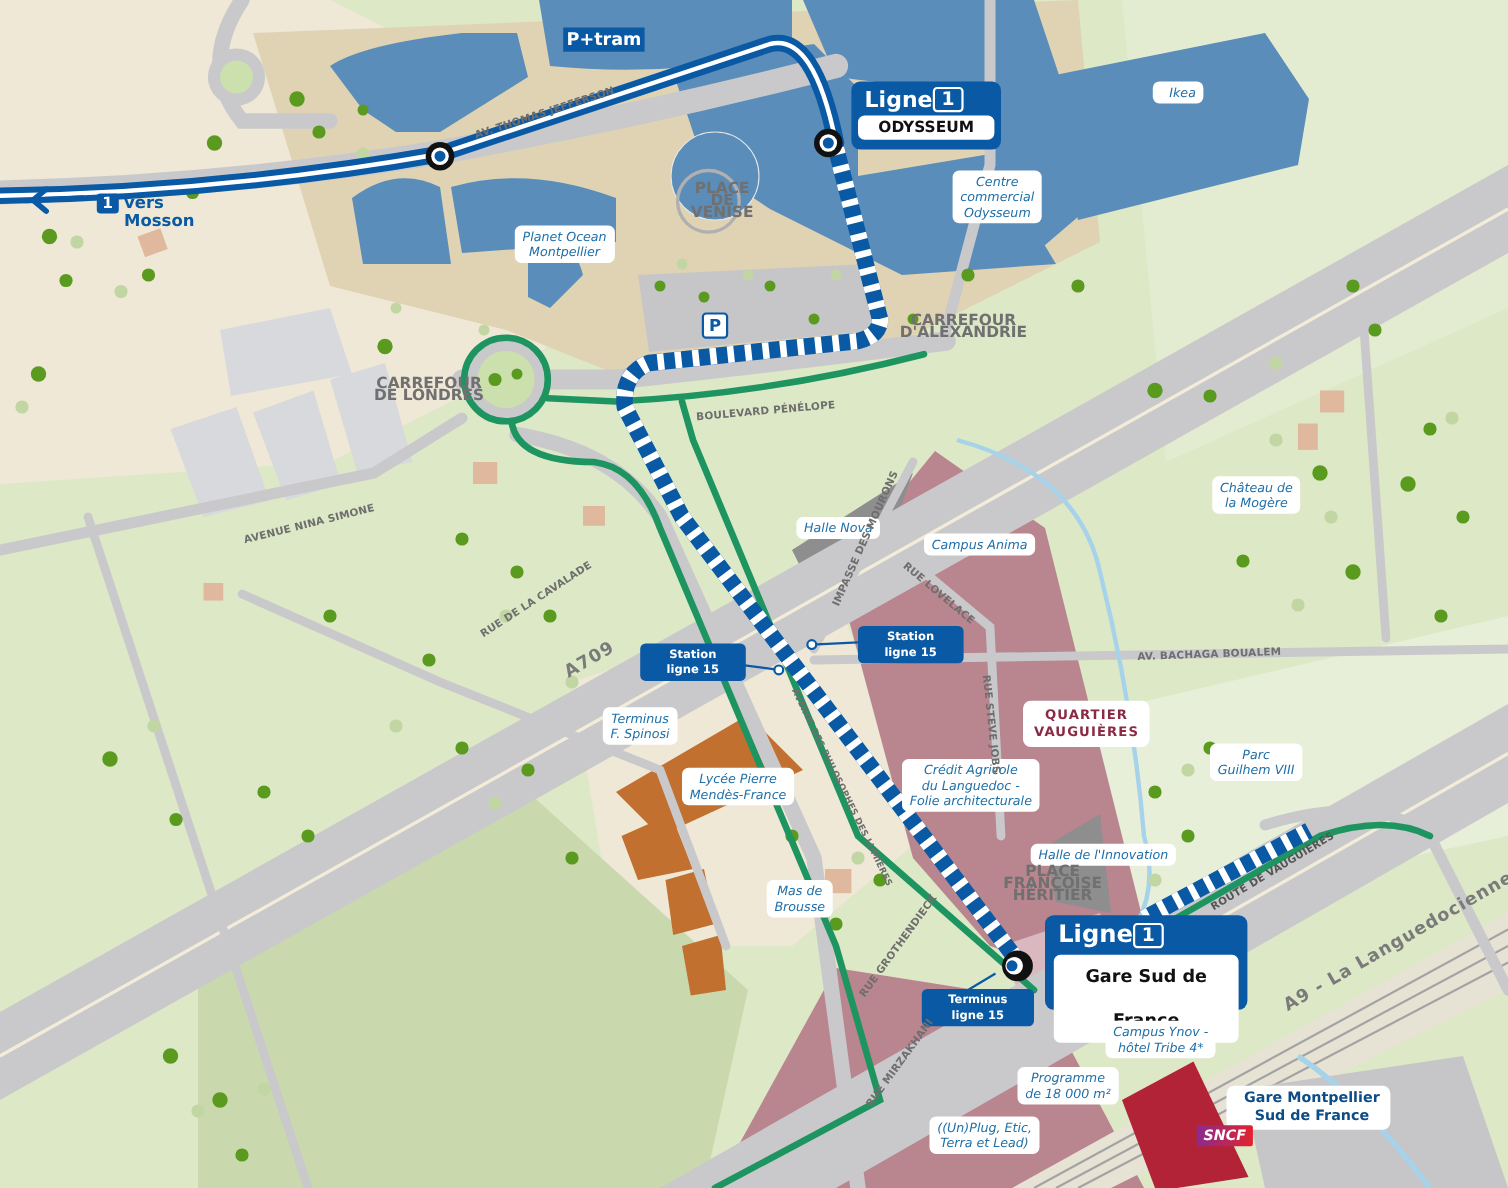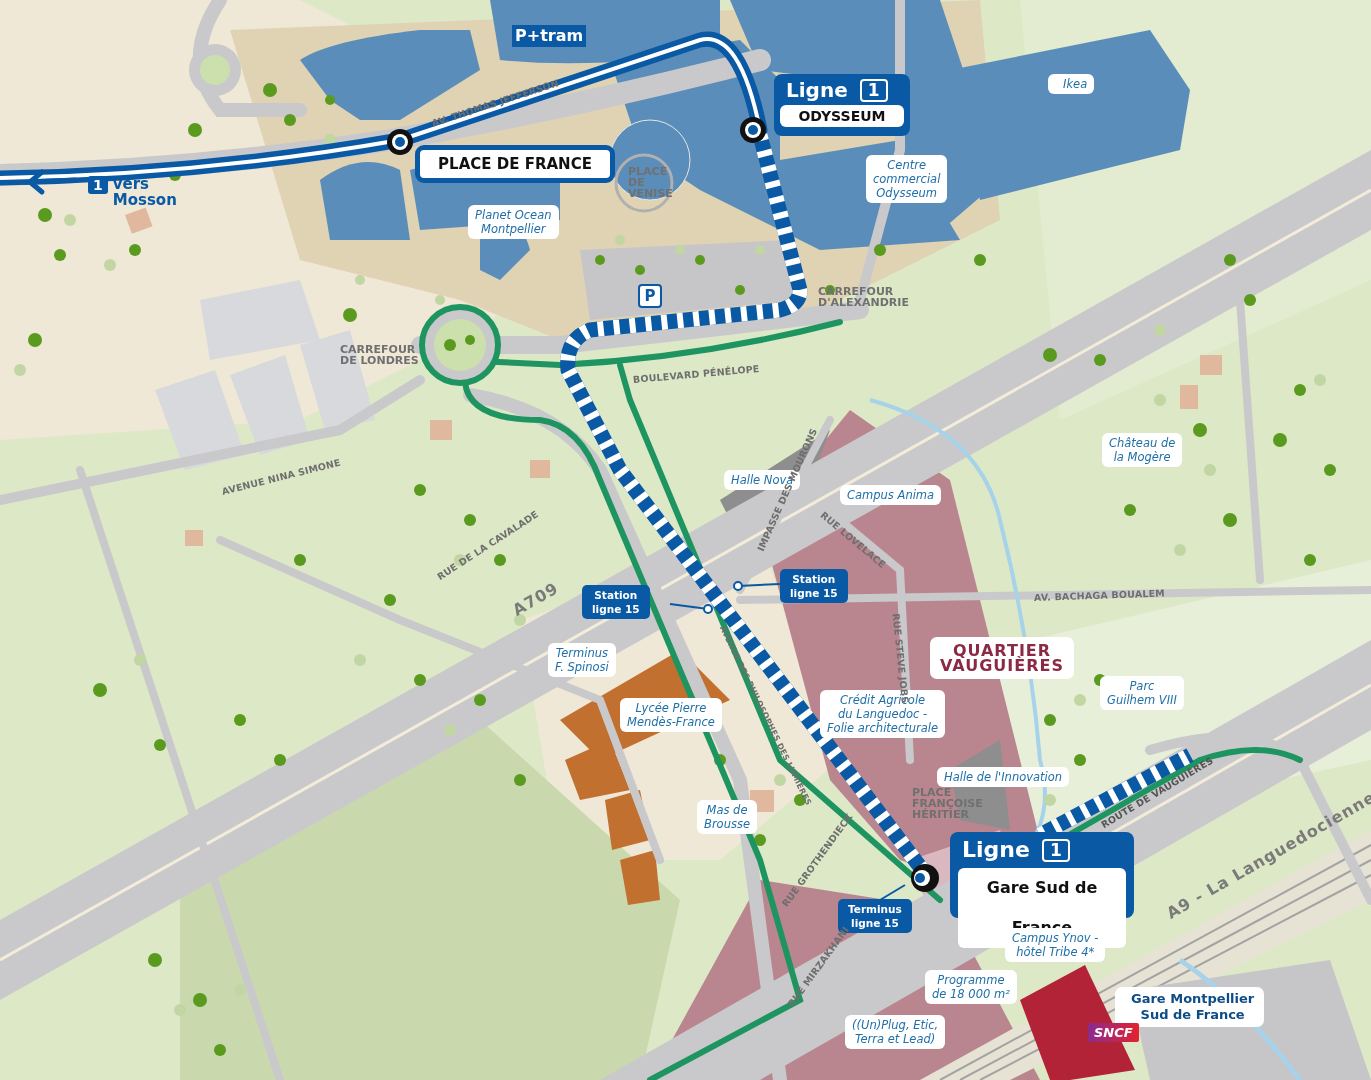--- a/index.html
+++ b/index.html
@@ -2,28 +2,28 @@
 <html><head>
 <meta charset="utf-8">
 <style>
   html, body { margin:0; padding:0; }
   body { width:1371px; height:1080px; overflow:hidden; background:#dde8c6; font-family:"Liberation Sans", sans-serif; }
   #map { position:relative; width:1371px; height:1080px; overflow:hidden; }
   svg.base { position:absolute; left:0; top:0; }
   .lbl { position:absolute; background:#fff; border-radius:6px; color:#1f6fa8; font-style:italic; font-family:"DejaVu Sans", sans-serif; font-size:11.5px; line-height:14px; text-align:center; padding:3px 7px; white-space:nowrap; }
   .street { position:absolute; color:#6e6e6e; font-family:"DejaVu Sans", sans-serif; font-weight:bold; font-size:9.5px; letter-spacing:0.2px; white-space:nowrap; transform-origin:left center; }
   .street.big { font-size:16px; color:#7a7a7a; letter-spacing:1px; }
-  .place { position:absolute; color:#707070; font-family:"DejaVu Sans", sans-serif; font-weight:bold; font-size:11px; line-height:11px; text-align:left; white-space:nowrap; }
+  .place { position:absolute; color:#707070; font-family:"DejaVu Sans", sans-serif; font-weight:bold; font-size:14px; line-height:11px; text-align:center; white-space:nowrap; }
   .stop-name { position:absolute; background:#fff; border:5px solid #0a59a4; border-radius:9px; font-family:"DejaVu Sans", sans-serif; font-weight:bold; color:#111; text-align:center; white-space:nowrap; }
   .ligne-box { position:absolute; background:#0a59a4; border-radius:8px; color:#fff; font-family:"DejaVu Sans", sans-serif; font-weight:bold; }
-  .ligne-box .row { display:flex; align-items:center; gap:12px; }
+  .ligne-box .row { display:flex; align-items:center; gap:0; }
   .ligne-box .num { display:inline-block; border:2px solid #fff; border-radius:4px; text-align:center; font-size:17px; line-height:19px; }
   .ligne-box .name { background:#fff; color:#111; border-radius:6px; text-align:center; }
-  .blue-tag { position:absolute; background:#0a59a4; color:#fff; border-radius:5px; font-family:"DejaVu Sans", sans-serif; font-weight:bold; font-size:10.5px; line-height:14px; text-align:center; padding:3px 10px; white-space:nowrap; }
-  .quartier { position:absolute; background:#fff; border-radius:7px; color:#8a2a45; font-family:"DejaVu Sans", sans-serif; font-weight:bold; font-size:16px; letter-spacing:1px; line-height:15px; text-align:center; padding:6px 10px; }
+  .blue-tag { position:absolute; background:#0a59a4; color:#fff; border-radius:5px; font-family:"DejaVu Sans", sans-serif; font-weight:bold; font-size:10.5px; line-height:14px; text-align:center; padding:3px 24px; white-space:nowrap; }
+  .quartier { position:absolute; background:#fff; border-radius:7px; color:#8a2a45; font-family:"DejaVu Sans", sans-serif; font-weight:bold; font-size:12px; letter-spacing:1px; line-height:15px; text-align:center; padding:6px 10px; }
   .gare-label { position:absolute; background:#fff; border-radius:7px; color:#0d4c86; font-family:"DejaVu Sans", sans-serif; font-weight:bold; font-size:13px; line-height:16px; text-align:center; padding:4px 10px; }
   .ptram { position:absolute; background:#0a59a4; color:#fff; font-family:"DejaVu Sans", sans-serif; font-weight:bold; font-size:16px; padding:0 3px; line-height:22px; }
   .parking { position:absolute; width:20px; height:20px; border:2px solid #0a59a4; background:#fff; color:#0a59a4; border-radius:4px; font-family:"DejaVu Sans", sans-serif; font-weight:bold; font-size:15px; text-align:center; line-height:20px; }
   .vers { position:absolute; display:flex; align-items:flex-start; gap:5px; color:#0a59a4; font-family:"DejaVu Sans", sans-serif; font-weight:bold; font-size:15px; line-height:16px; }
   .vers .num { background:#0a59a4; color:#fff; border-radius:3px; padding:0 5px; font-size:14px; line-height:18px; }
   .sncf { position:absolute; background:linear-gradient(90deg,#8a2b8f,#e3222d); color:#fff; font-family:"DejaVu Sans", sans-serif; font-weight:bold; font-style:italic; font-size:13px; padding:2px 6px; border-radius:2px; }
 </style>
 </head>
 <body>
 
@@ -242,21 +242,20 @@
 </svg>
 
 <div class="ptram" style="left:512px;top:25px;">P+tram</div>
 <div class="parking" style="left:638px;top:284px;">P</div>
 
 <div class="vers" style="left:88px;top:176px;">
   <span class="num">1</span>
   <span><span>vers</span><br><span>Mosson</span></span>
 </div>
 
-<div class="stop-name" style="left:415px;top:145px;width:190px;height:28px;line-height:28px;font-size:15px;">PLACE DE FRANCE</div>
 
 <div class="ligne-box" style="left:774px;top:74px;width:136px;height:62px;padding:4px 6px;box-sizing:border-box;">
   <div class="row" style="font-size:20px;line-height:24px;padding-left:6px;">
     <span>Ligne</span>
     <span class="num" style="width:24px;">1</span>
   </div>
   <div class="name" style="font-size:14px;line-height:22px;margin-top:3px;">ODYSSEUM</div>
 </div>
 
 <div class="ligne-box" style="left:950px;top:832px;width:184px;height:86px;padding:4px 8px;box-sizing:border-box;">

